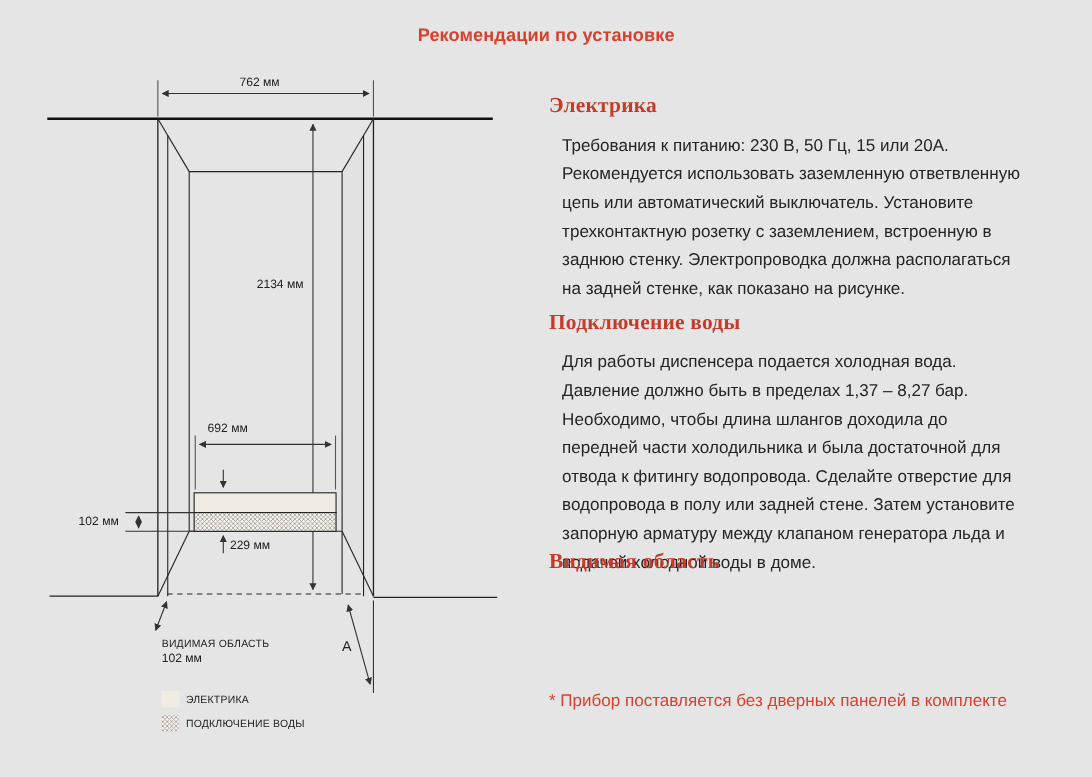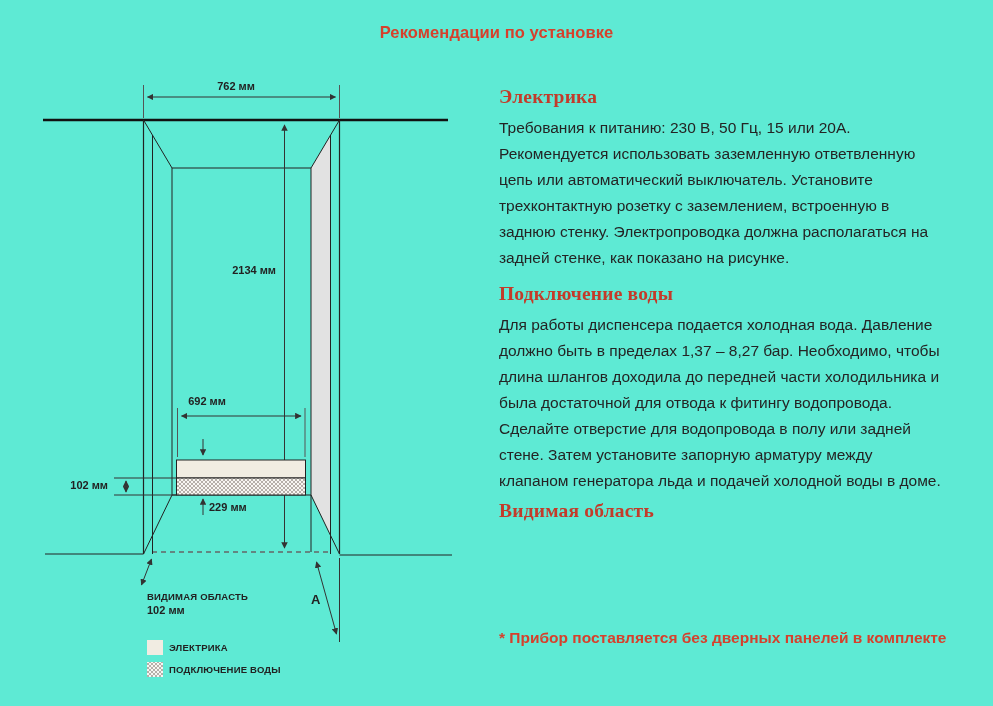--- a/index.html
+++ b/index.html
@@ -1,48 +1,48 @@
 <!DOCTYPE html>
 <html lang="ru" style="--accent: #d6402c; --heading-red: #c33b2a;"><head>
 <meta charset="utf-8">
 <style>
   :root { --accent:#d6402c; --heading-red:#c33b2a; }
   html,body { margin:0; padding:0; background:#ffffff; }
   .page {
-    position:relative; width:993px; height:706px; background:#5eead4;
+    position:relative; width:993px; height:706px; background:#e5e5e5;
     font-family:"Liberation Sans", sans-serif; overflow:hidden;
   }
   .title {
     position:absolute; top:23px; left:0; width:100%; text-align:center;
     font-size:16.5px; font-weight:bold; color:var(--accent); margin:0;
     letter-spacing:.1px;
   }
-  .diagram { position:absolute; left:0; top:12px; width:500px; height:508px;font-weight:bold; }
+  .diagram { position:absolute; left:0; top:0; width:500px; height:508px; }
   .diagram svg { display:block; }
   .diagram text {
     font-family:"Liberation Sans", sans-serif; fill:#222;
   }
   .dim-label { font-size:11px; }
   .caption-label { font-size:9.5px; letter-spacing:.2px; fill:#3a3a3a; }
   .marker-label { font-size:13px; }
   .section { position:absolute; left:499px; width:447px; }
   .section-electrical { top:86px; }
   .section-water { top:283px; }
   .section-visible { top:500px; }
   .section h2 {
     margin:0 0 7px 0; font-family:"Liberation Serif", serif;
     font-size:19.5px; font-weight:bold; color:var(--heading-red);
     letter-spacing:.2px;
   }
   .section p {
-    margin:0; font-size:15.5px; line-height:26px; color:#242424;
+    margin:12px; font-size:15.5px; line-height:26px; color:#242424;
   }
   .footnote {
     position:absolute; left:499px; top:629px; margin:0;
-    font-size:15.5px; font-weight:bold; color:var(--accent);
+    font-size:15.5px; font-weight:normal; color:var(--accent);
     white-space:nowrap;
   }
 </style>
 </head>
 <body>
 
 <div class="page">
 
   <h1 class="title">Рекомендации по установке</h1>
 

